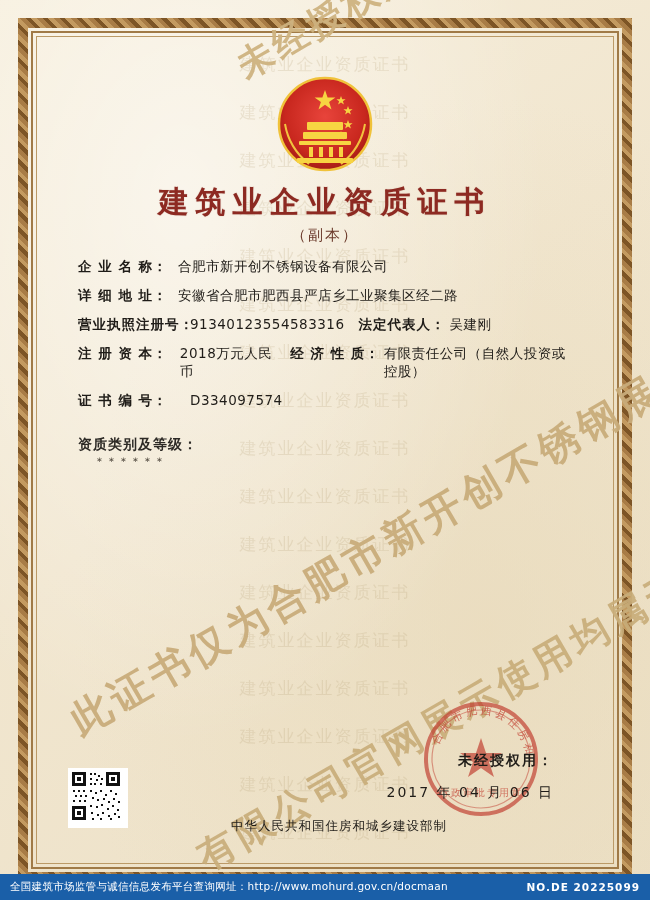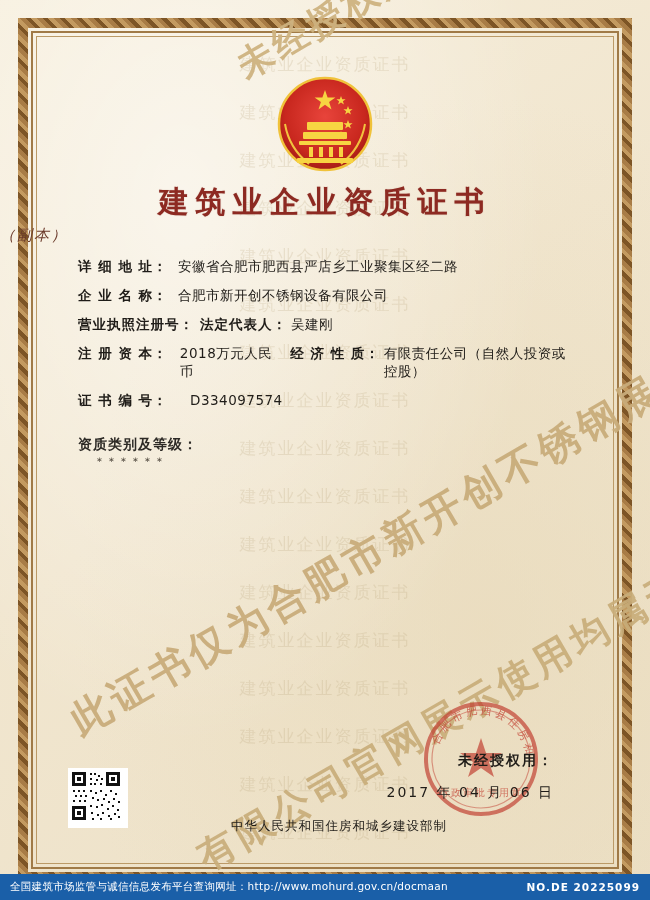--- a/index.html
+++ b/index.html
@@ -89,26 +89,25 @@
     font-size: 30px;
     font-weight: bold;
     letter-spacing: 7px;
     color: #8d2a22;
     text-shadow: 0 0 1px rgba(120,30,20,0.4);
   }
   .subtitle {
     position: absolute;
     top: 226px;
     left: 0; right: 0;
-    text-align: left;
+    text-align: center;
     font-family: "DejaVu Sans", sans-serif;
     font-size: 15px;
     letter-spacing: 2px;
     color: #6b3a2b;
-    font-style: italic;
   }
 
   
   .fields {
     position: absolute;
     left: 78px;
     top: 258px;
     width: 500px;
     font-family: "DejaVu Sans", sans-serif;
     color: #2d2a26;
@@ -333,31 +332,32 @@
       </g>
     </svg>
   </div>
 
   <div class="title">建筑业企业资质证书</div>
   <div class="subtitle">（副本）</div>
 
   <div class="fields">
 
     <div class="frow">
+      <span class="flabel w1">企 业 名 称：</span>
+      <span class="fvalue">合肥市新开创不锈钢设备有限公司</span>
+    </div>
+
+    <div class="frow">
       <span class="flabel w1">详 细 地 址：</span>
       <span class="fvalue">安徽省合肥市肥西县严店乡工业聚集区经二路</span>
     </div>
 
     <div class="frow">
-      <span class="flabel w1">企 业 名 称：</span>
-      <span class="fvalue">合肥市新开创不锈钢设备有限公司</span>
-    </div>
-
-    <div class="frow">
       <span class="flabel w2">营业执照注册号：</span>
+      <span class="fvalue">91340123554583316</span>
       <span class="fsecond">
         <span class="flabel">法定代表人：</span>
         <span class="fvalue">吴建刚</span>
       </span>
     </div>
 
     <div class="frow">
       <span class="flabel w2">注 册 资 本：</span>
       <span class="fvalue">2018万元人民币</span>
       <span class="fsecond">

